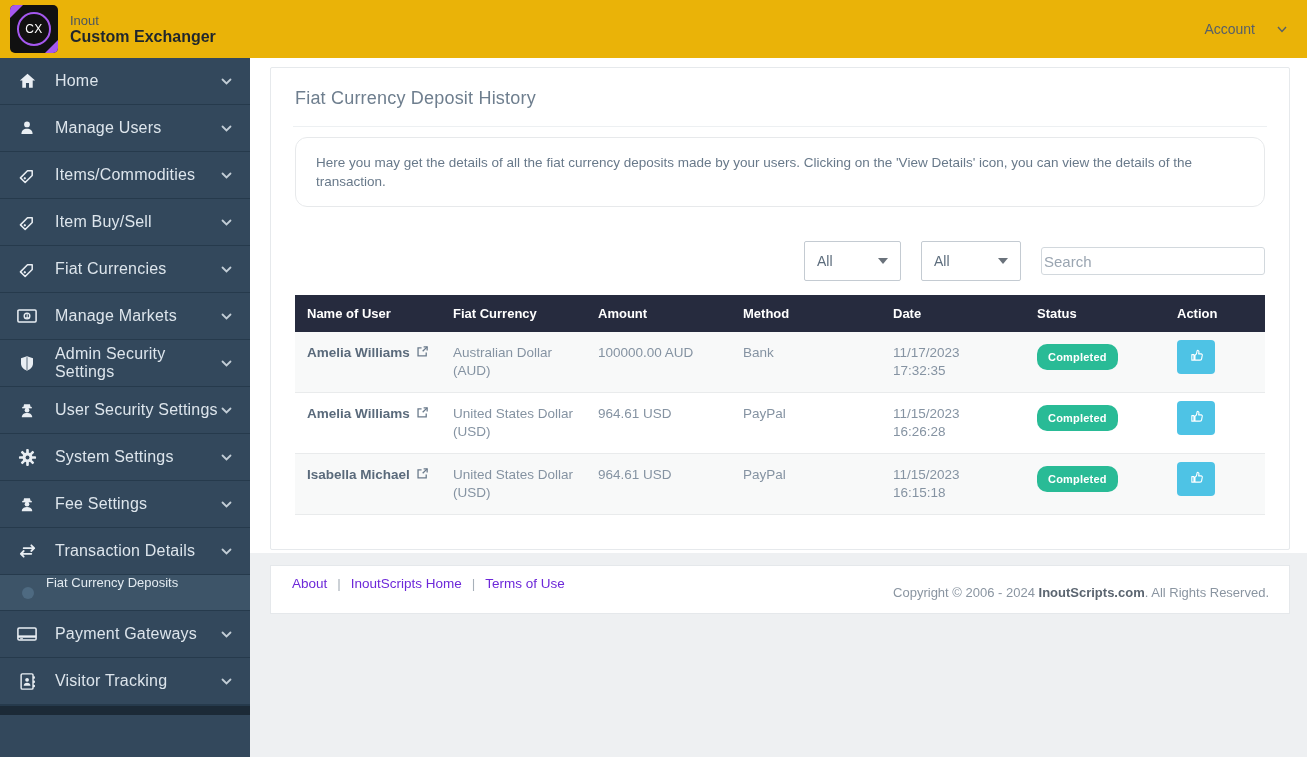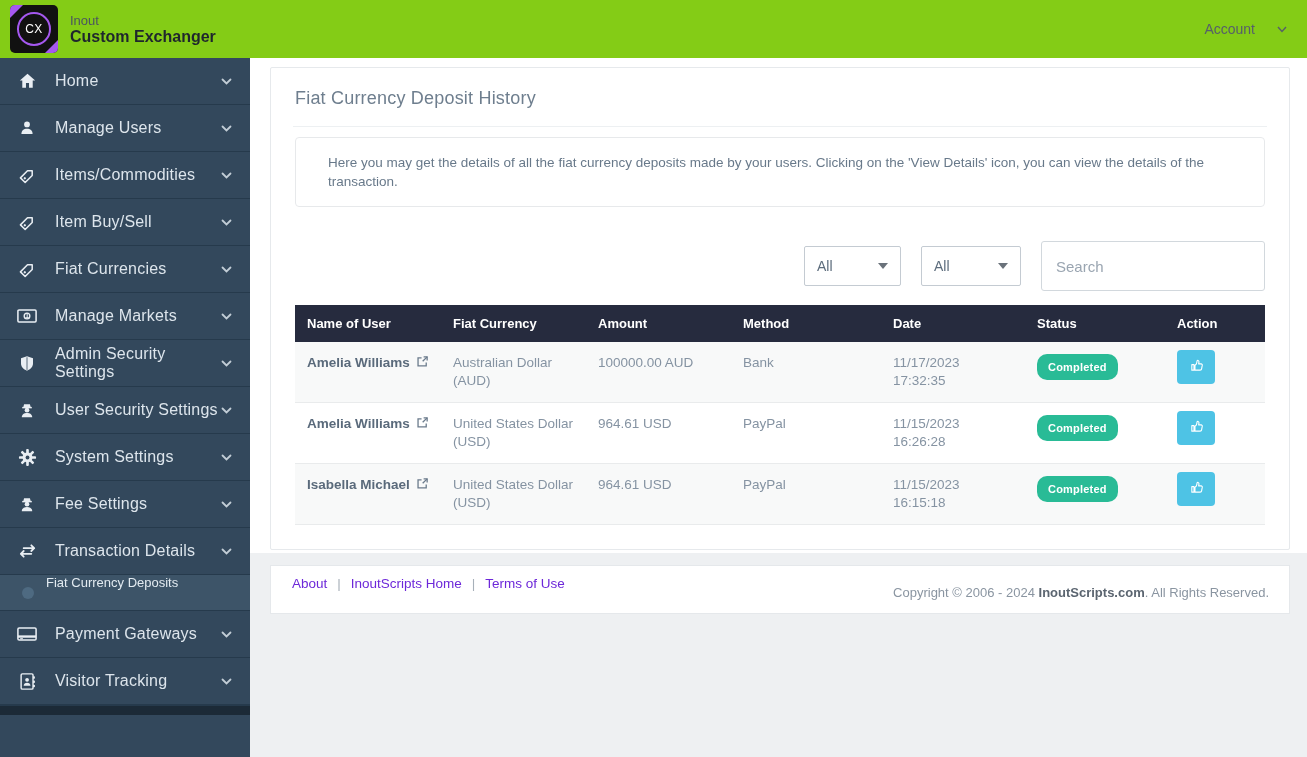--- a/index.html
+++ b/index.html
@@ -7,21 +7,21 @@
     --status-green:#29bb96;
     --action-blue:#4ec3e5;
     --sidebar-bg:#33485c;
     --table-header-bg:#262b3e;
   }
   *{box-sizing:border-box;margin:0;padding:0;}
   html,body{width:1307px;height:757px;overflow:hidden;}
   body{font-family:"Liberation Sans",sans-serif;background:#eef0f2;}
 
   
-  .navbar{height:58px;background:#84cc16;display:flex;align-items:center;justify-content:space-between;padding:0 20px 0 10px;}
+  .navbar{height:58px;background:#eab308;display:flex;align-items:center;justify-content:space-between;padding:0 20px 0 10px;}
   .brand{display:flex;align-items:center;gap:12px;cursor:pointer;}
   .brand-mark{position:relative;width:48px;height:48px;background:#111;border-radius:5px;overflow:hidden;display:flex;align-items:center;justify-content:center;}
   .corner{position:absolute;width:0;height:0;}
   .corner.tl{top:0;left:0;border-top:13px solid var(--brand-purple);border-right:13px solid transparent;}
   .corner.br{bottom:0;right:0;border-bottom:13px solid var(--brand-purple);border-left:13px solid transparent;}
   .brand-circle{width:34px;height:34px;border:2px solid var(--brand-purple);border-radius:50%;display:flex;align-items:center;justify-content:center;color:#fff;font-size:12px;letter-spacing:.5px;}
   .brand-line1{font-size:13px;color:#4b5560;line-height:15px;}
   .brand-line2{font-size:16px;font-weight:bold;color:#1f262d;line-height:18px;}
   .account{display:flex;align-items:center;gap:22px;color:#565f6a;font-size:14px;cursor:pointer;}
   .account svg{display:block;}
@@ -40,25 +40,25 @@
   .submenu::before{content:"";position:absolute;left:27px;top:0;bottom:0;width:2px;background:#3b566c;}
   .sub-item{height:35px;display:flex;padding-left:46px;position:relative;color:#c3cfd9;font-size:13px;cursor:pointer;}
   .sub-item::before{content:"";position:absolute;left:22px;top:50%;margin-top:-6px;width:12px;height:12px;border-radius:50%;background:#4e6a81;}
   .sub-item.active{background:#3d5468;color:#e3ebf1;}
   .side-stub{height:10px;background:#1c2a37;border-top:1px solid #263a4c;margin-top:0;}
 
   
   .card{margin:9px 17px 0 20px;background:#fff;border:1px solid #e6e9ec;border-radius:2px;height:483px;padding:20px 24px;overflow:hidden;}
   .page-title{font-size:18px;font-weight:normal;color:#6e7e8e;letter-spacing:.2px;}
   .title-rule{border:none;border-top:1px solid #edf0f2;margin:17px -2px 0;}
-  .info-box{margin-top:10px;border:1px solid #e7e9eb;border-radius:4px;padding:15px 32px;font-size:13.5px;color:#68798a;line-height:19px;}
+  .info-box{margin-top:10px;border:1px solid #e7e9eb;border-radius:12px;padding:15px 20px;font-size:13.5px;color:#68798a;line-height:19px;}
   .filters{margin-top:34px;display:flex;justify-content:flex-end;align-items:center;gap:20px;}
   .fake-select{width:97px;height:40px;border:1px solid #c4cbd2;border-radius:2px;display:flex;align-items:center;justify-content:space-between;padding:0 12px;color:#5d6d7d;font-size:14px;cursor:pointer;background:#fff;}
   .fake-select .caret{width:0;height:0;border-left:5px solid transparent;border-right:5px solid transparent;border-top:6px solid #6a727b;}
-  .search-input{width:224px;height:50px;border:1px solid #d2d8dd;border-radius:3px;padding:0 14px;font-size:15px;color:#737373;font-family:"Liberation Sans",sans-serif;outline:none;}
+  .search-input{width:224px;height:28px;border:1px solid #d2d8dd;border-radius:3px;padding:0 2px;font-size:15px;color:#737373;font-family:"Liberation Sans",sans-serif;outline:none;}
   .search-input::placeholder{color:#9aa5b1;}
 
   
   table{margin-top:14px;width:100%;border-collapse:collapse;table-layout:fixed;}
   thead th{background:var(--table-header-bg);color:#fff;font-size:13px;font-weight:bold;text-align:left;padding:11px 12px;}
   tbody td{font-size:13.5px;color:#8593a2;padding:12px 12px;vertical-align:top;line-height:18px;border-bottom:1px solid #e9ebec;}
   tbody tr:nth-child(odd){background:#f8f9f9;}
   .user-link{font-weight:bold;color:#5a6a7b;display:inline-flex;align-items:flex-start;gap:6px;cursor:pointer;}
   .user-link svg{margin-top:1px;color:#6b7b8c;}
   .badge{display:inline-block;background:var(--status-green);color:#fff;font-size:11px;font-weight:bold;padding:4px 11px;border-radius:10px;letter-spacing:.2px;}

